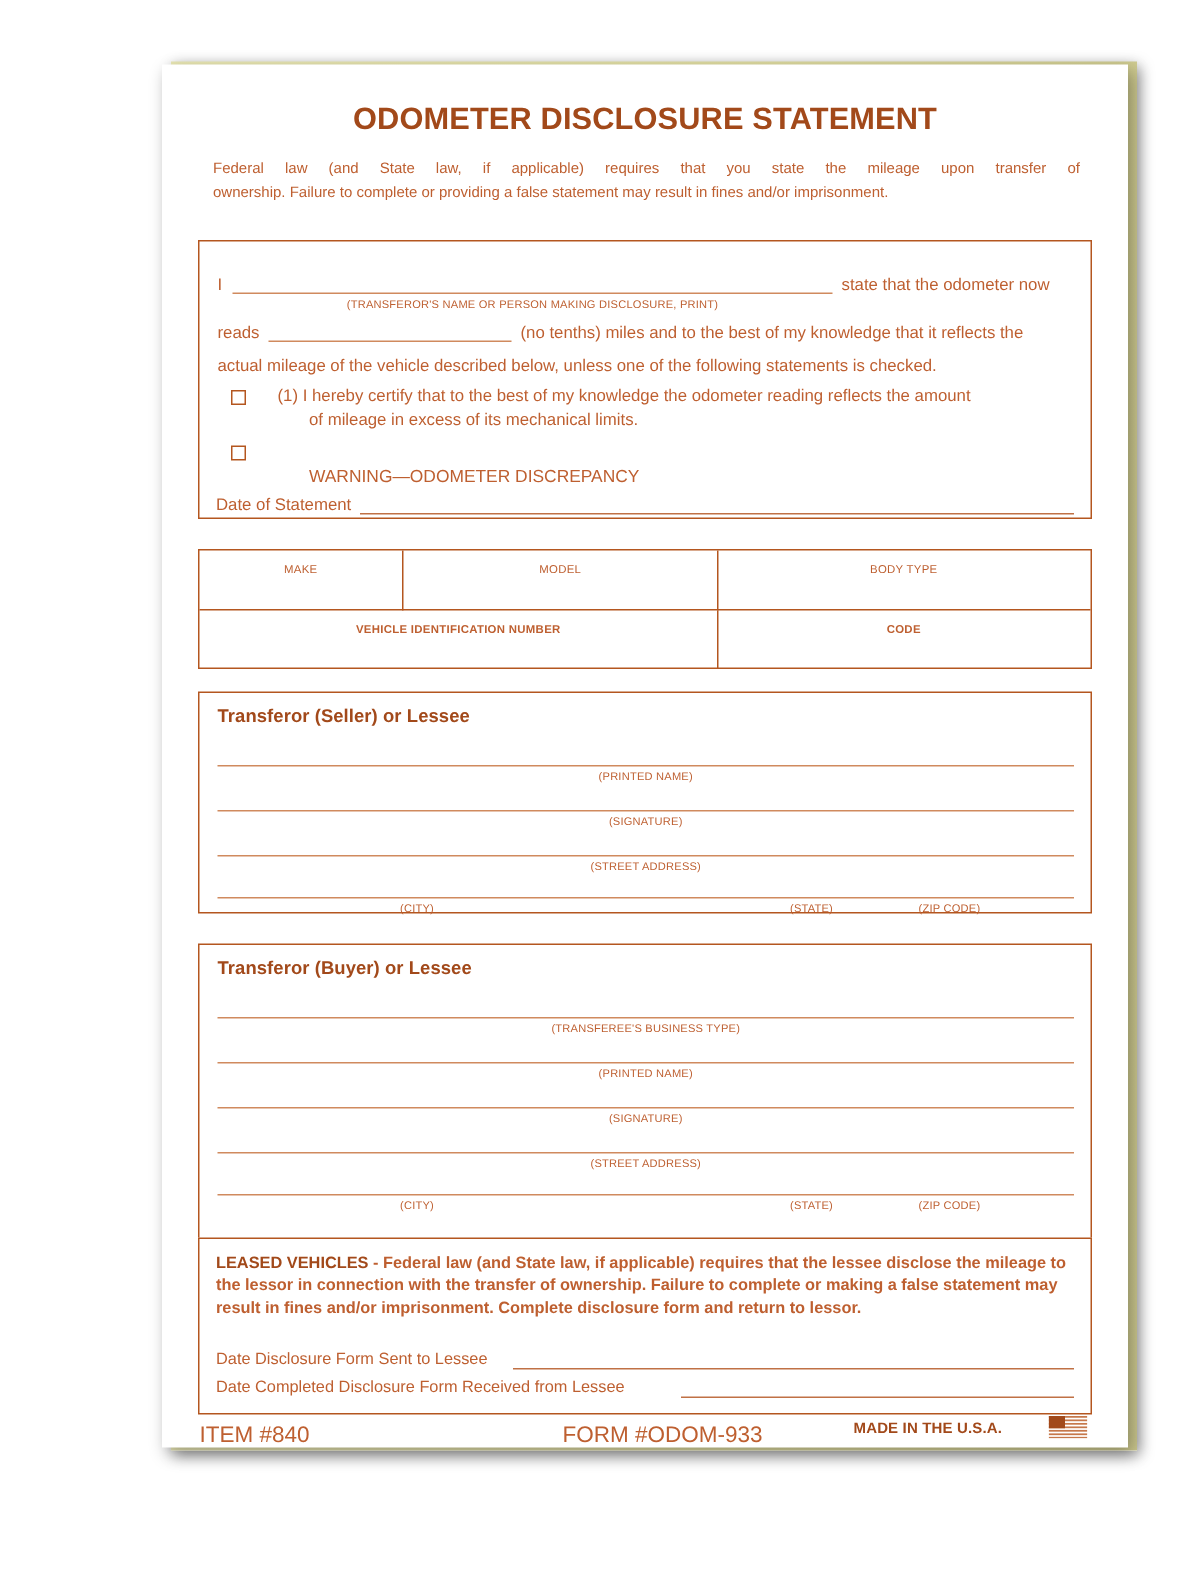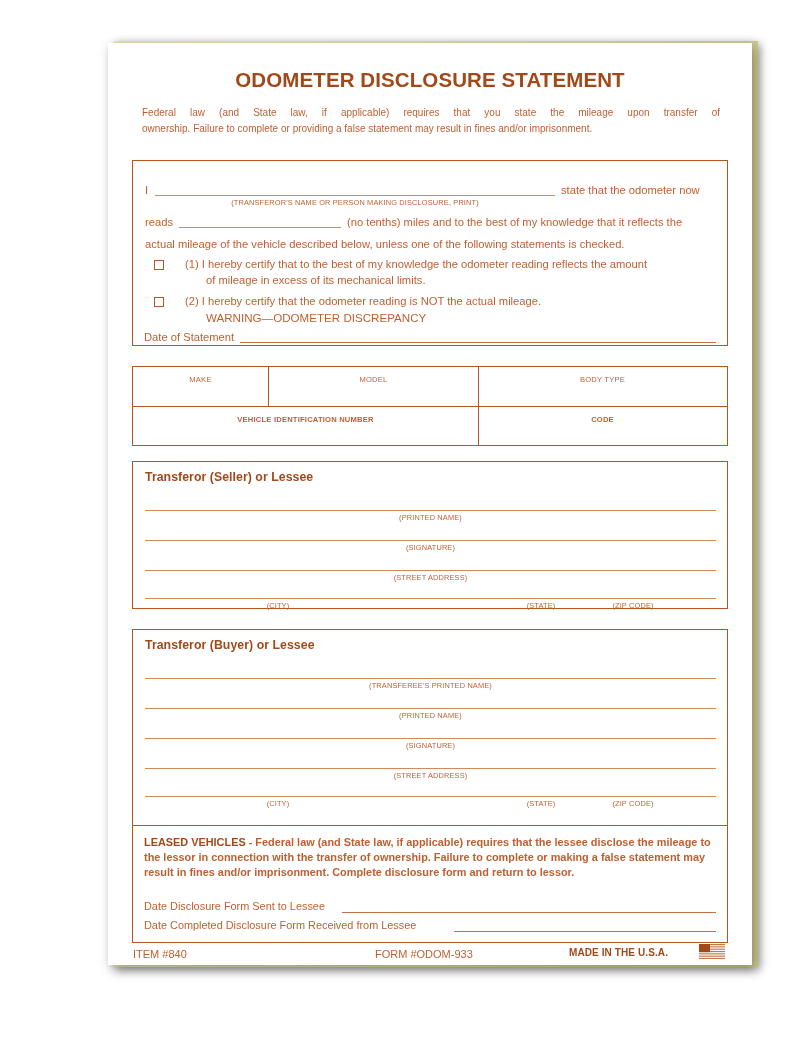--- a/index.html
+++ b/index.html
@@ -196,21 +196,21 @@
     position: absolute;
     left: 11px;
     font-size: 10.9px;
     color: #BE5F30;
     white-space: nowrap;
   }
 
   
   .footer-item {
     position: absolute;
-    font-size: 11px;
+    font-size: 15px;
     color: #BE5F30;
     white-space: nowrap;
   }
   .footer-made {
     position: absolute;
     font-size: 10px;
     font-weight: bold;
     color: #A2491A;
     white-space: nowrap;
     letter-spacing: 0.1px;
@@ -251,21 +251,20 @@
         <div class="rule" style="left:46px; top:66px; width:162px;"></div>
         <div class="stmt-text" style="left:214px; top:54px;">(no tenths) miles and to the best of my knowledge that it reflects the</div>
 
         <div class="stmt-text" style="left:12px; top:76px;">actual mileage of the vehicle described below, unless one of the following statements is checked.</div>
 
         <div class="chk" style="left:21px; top:99px;"></div>
         <div class="stmt-text" style="left:52px; top:96px;">(1) I hereby certify that to the best of my knowledge the odometer reading reflects the amount</div>
         <div class="stmt-text" style="left:73px; top:112px;">of mileage in excess of its mechanical limits.</div>
 
         <div class="chk" style="left:21px; top:136px;"></div>
-        <div class="stmt-text" style="left:52px; top:133px;">(2) I hereby certify that the odometer reading is NOT the actual mileage.</div>
         <div class="stmt-text" style="left:73px; top:150px; font-size:11.6px;">WARNING—ODOMETER DISCREPANCY</div>
 
         <div class="stmt-text" style="left:11px; top:169px;">Date of Statement</div>
         <div class="rule solid" style="left:107px; top:181px; width:476px;"></div>
       </div>
 
       <div class="box" id="vehicle-table">
 
         <div class="vrow r1">
           <div class="vcell vdivide" style="left:135px; width:210px;">
@@ -304,21 +303,21 @@
         <div class="rule" style="left:12px; top:136px; width:571px;"></div>
         <div class="caption" style="left:85px; top:139px; width:120px;">(CITY)</div>
         <div class="caption" style="left:348px; top:139px; width:120px;">(STATE)</div>
         <div class="caption" style="left:440px; top:139px; width:120px;">(ZIP CODE)</div>
       </div>
 
       <div class="box" id="buyer-box">
         <div class="party-title">Transferor (Buyer) or Lessee</div>
 
         <div class="rule" style="left:12px; top:48px; width:571px;"></div>
-        <div class="caption" style="left:12px; top:51px; width:571px;">(TRANSFEREE'S PRINTED NAME)</div>
+        <div class="caption" style="left:12px; top:51px; width:571px;">(TRANSFEREE'S BUSINESS TYPE)</div>
 
         <div class="rule" style="left:12px; top:78px; width:571px;"></div>
         <div class="caption" style="left:12px; top:81px; width:571px;">(PRINTED NAME)</div>
 
         <div class="rule" style="left:12px; top:108px; width:571px;"></div>
         <div class="caption" style="left:12px; top:111px; width:571px;">(SIGNATURE)</div>
 
         <div class="rule" style="left:12px; top:138px; width:571px;"></div>
         <div class="caption" style="left:12px; top:141px; width:571px;">(STREET ADDRESS)</div>
 

